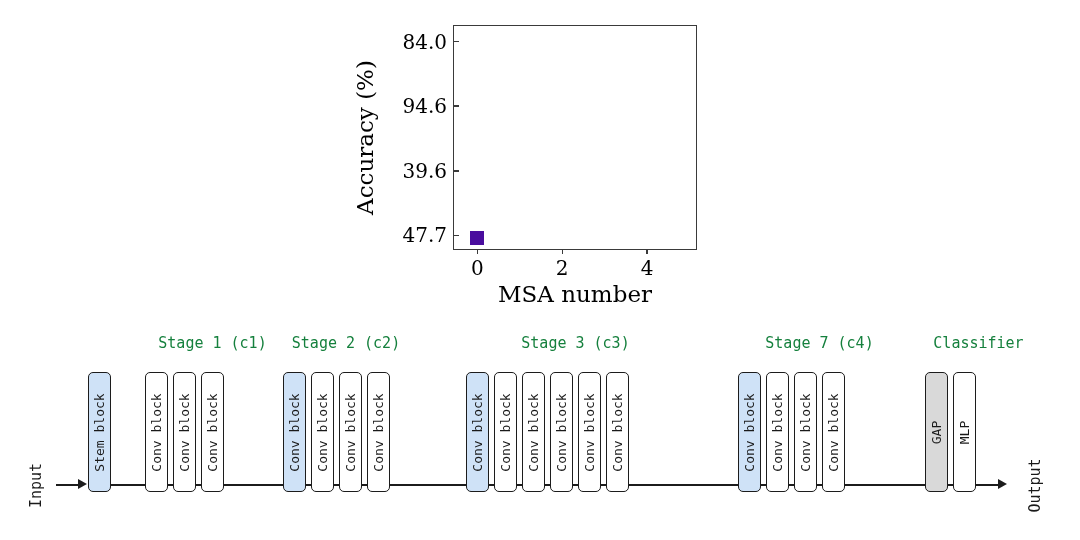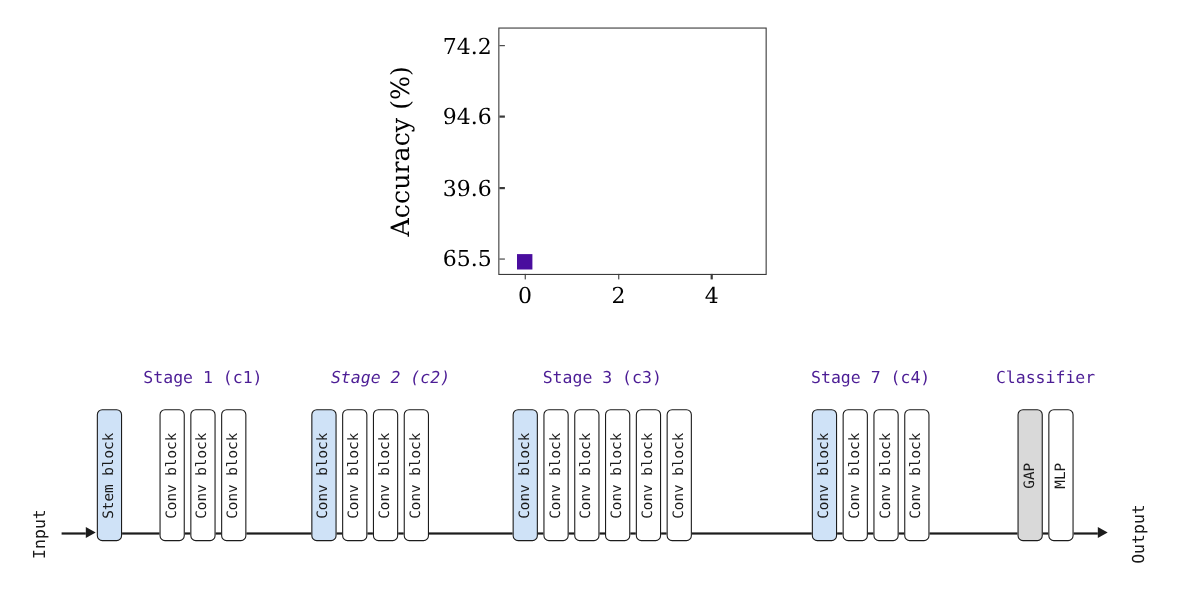--- a/index.html
+++ b/index.html
@@ -124,24 +124,25 @@
   }
   #stage-headers {
     position: absolute;
     left: 0; top: 14px;
     width: 1080px; height: 24px;
   }
   .stage-header {
     position: absolute;
     font-family: "DejaVu Sans Mono", "Liberation Mono", monospace;
     font-size: 15px;
-    color: #4c1d95;
+    color: #15803d;
     white-space: nowrap;
     transform: translateX(-50%);
     letter-spacing: 0px;
+    margin-left: 28px;
   }
   #blocks-row {
     position: absolute;
     left: 0;
     top: 52px;
     width: 1080px;
     height: 120px;
   }
   .block {
     position: absolute;
@@ -198,59 +199,60 @@
   }
 </style>
 </head>
 <body>
 
 <div id="chart-panel">
 
   <div id="plot-frame">
 
   <div class="ytick-row" style="top: 209.483px;">
-        <span class="ytick-label">65.5</span>
+        <span class="ytick-label">47.7</span>
         <span class="ytick-mark"></span>
       </div>
       <div class="ytick-row" style="top: 144.828px;">
         <span class="ytick-label">39.6</span>
         <span class="ytick-mark"></span>
       </div>
       <div class="ytick-row" style="top: 80.1724px;">
         <span class="ytick-label">94.6</span>
         <span class="ytick-mark"></span>
       </div>
       <div class="ytick-row" style="top: 15.5172px;">
-        <span class="ytick-label">74.2</span>
+        <span class="ytick-label">84.0</span>
         <span class="ytick-mark"></span>
       </div>
       <div class="xtick-col" style="left: 23.3391px;">
         <div class="xtick-mark"></div>
         <div class="xtick-label">0</div>
       </div>
       <div class="xtick-col" style="left: 108.209px;">
         <div class="xtick-mark"></div>
         <div class="xtick-label">2</div>
       </div>
       <div class="xtick-col" style="left: 193.078px;">
         <div class="xtick-mark"></div>
         <div class="xtick-label">4</div>
       </div>
       <div class="data-marker" style="left: 23.3391px; top: 212.069px; background: rgb(74, 13, 158);"></div>
     </div>
 
   <div id="ylabel">Accuracy (%)</div>
+  <div id="xlabel">MSA number</div>
 
 </div>
 
 <div id="diagram">
 
   <div id="stage-headers">
       <div class="stage-header" style="left: 184.5px;">Stage 1 (c1)</div>
-      <div class="stage-header" style="left: 355px; font-style: italic;">Stage 2 (c2)</div>
+      <div class="stage-header" style="left: 318px;">Stage 2 (c2)</div>
       <div class="stage-header" style="left: 547.5px;">Stage 3 (c3)</div>
       <div class="stage-header" style="left: 791.5px;">Stage 7 (c4)</div>
       <div class="stage-header" style="left: 950.5px;">Classifier</div>
     </div>
 
   <div id="blocks-row">
       <div class="block blue" style="left: 88px;">
         <span class="block-label">Stem block</span>
       </div>
       <div class="block" style="left: 145px;">

